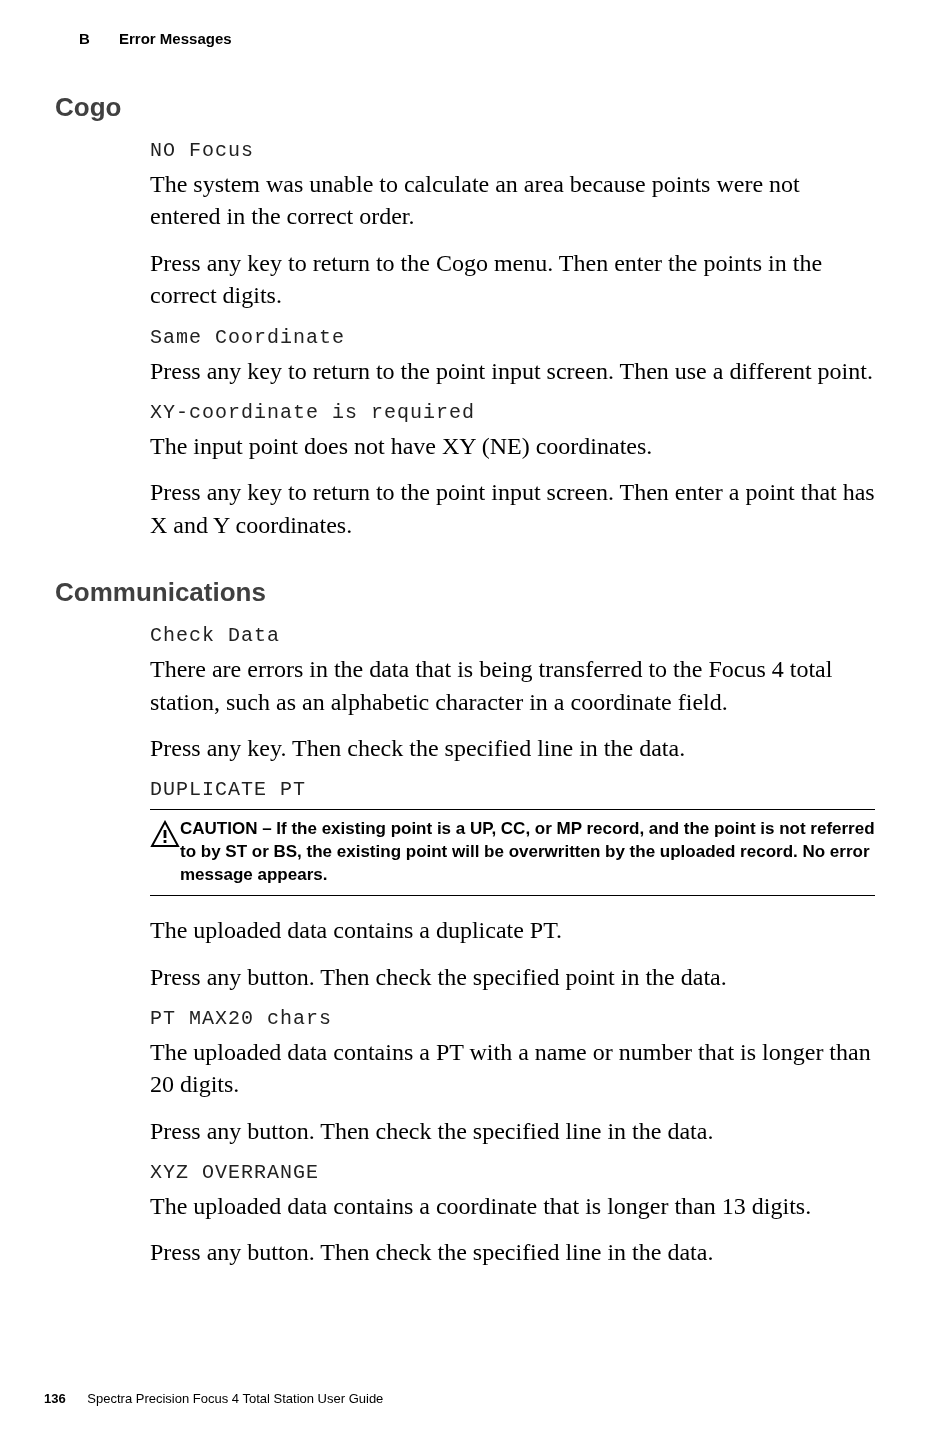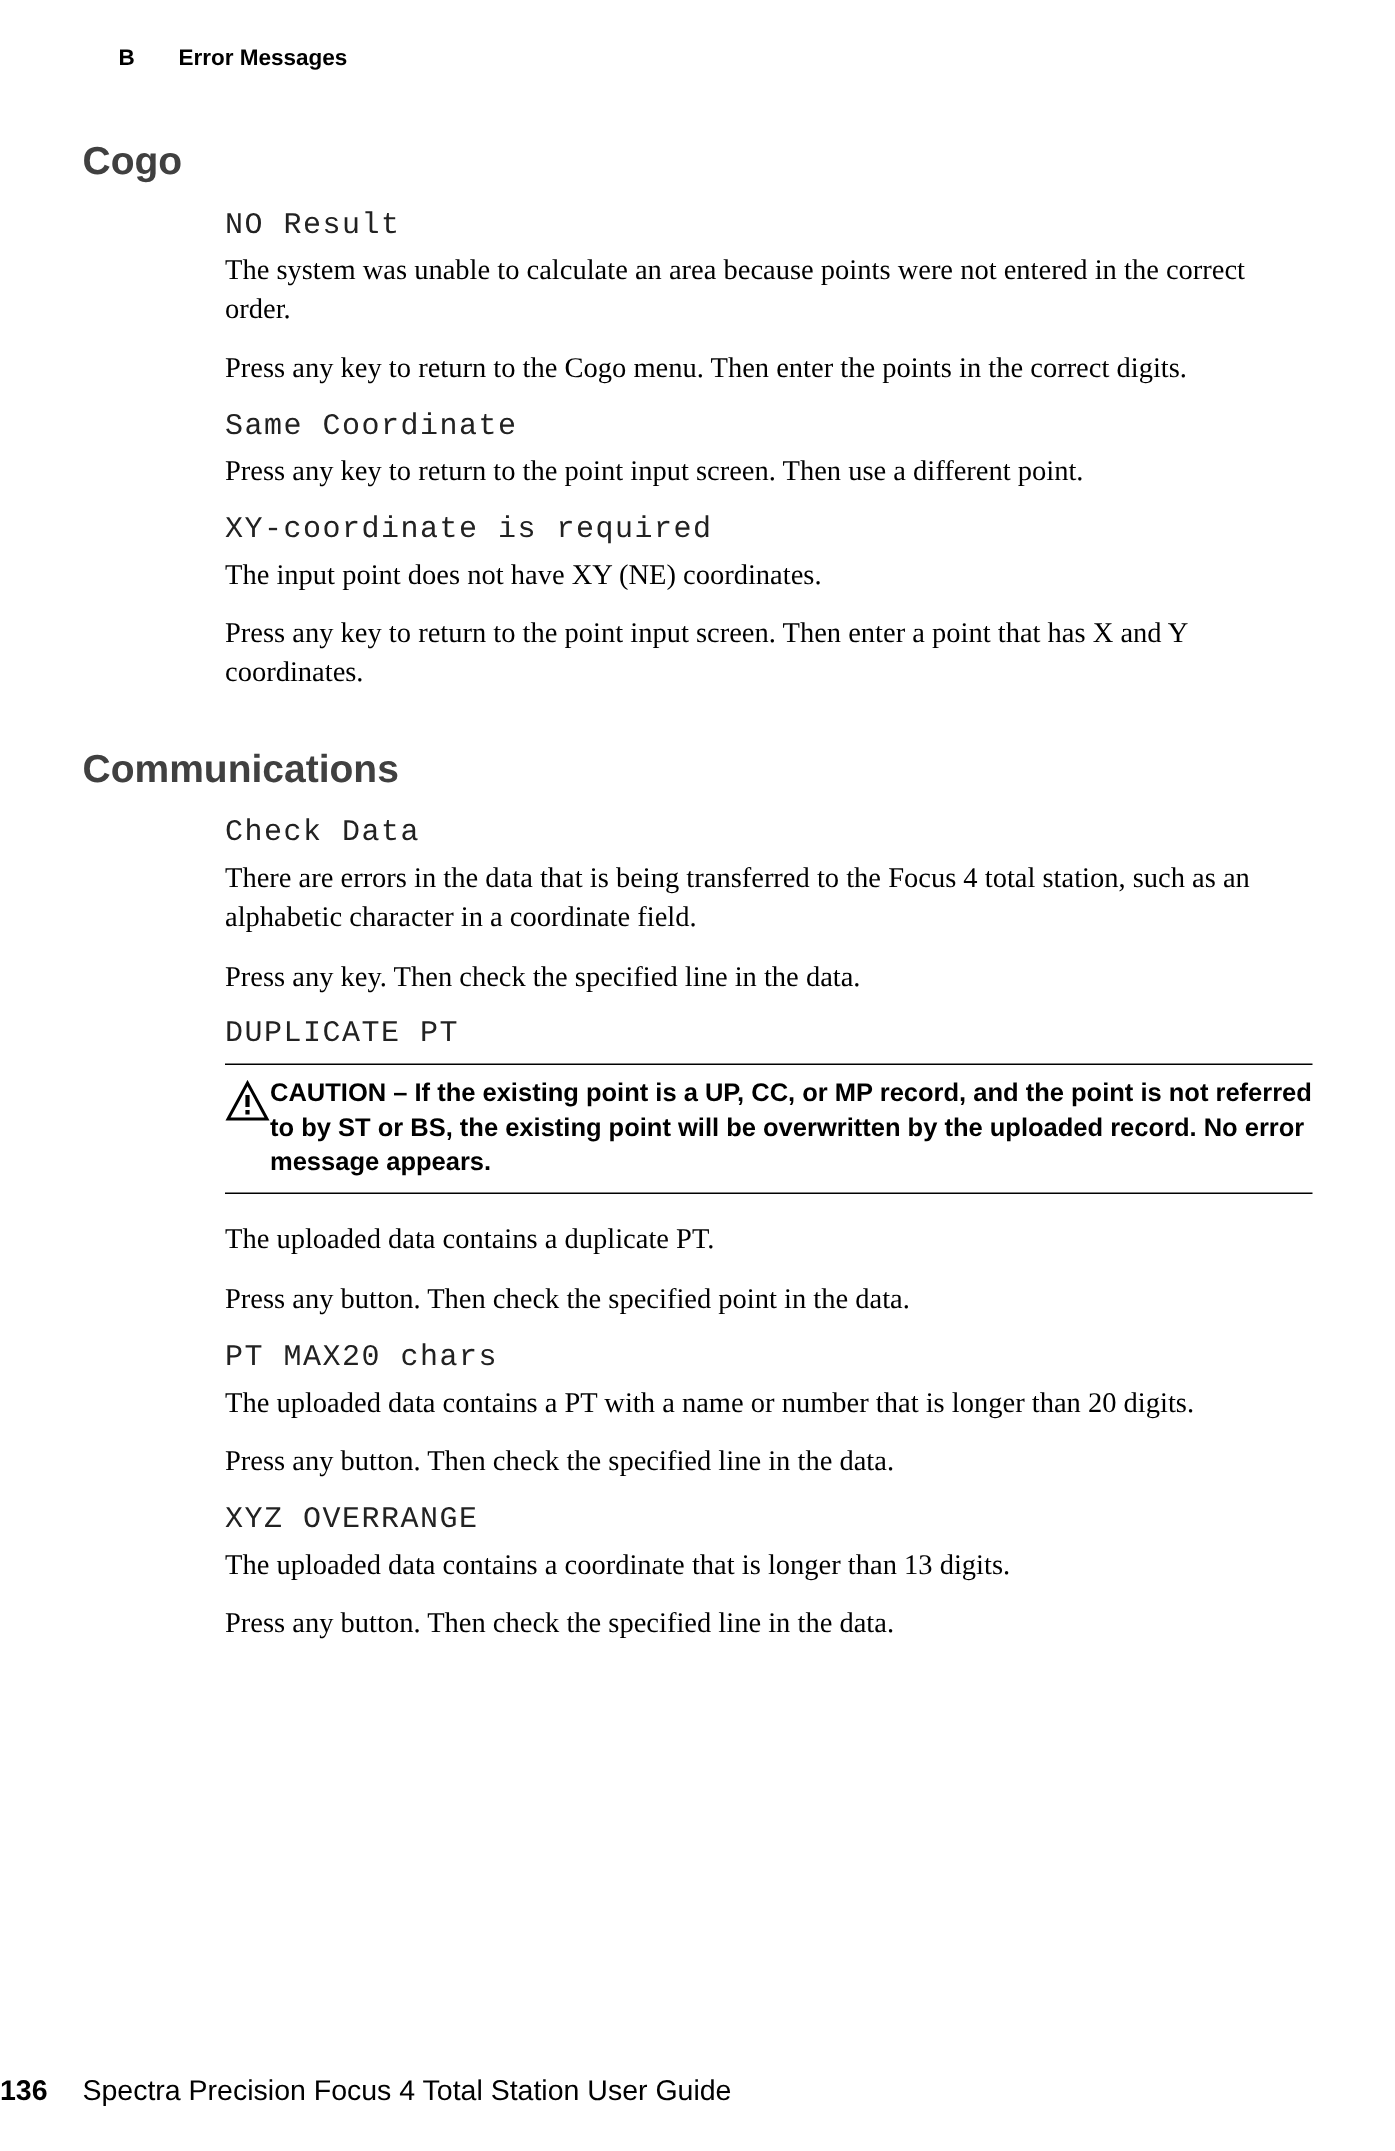--- a/index.html
+++ b/index.html
@@ -45,21 +45,21 @@
   .lcd {
     font-family: 'Courier New', monospace;
     font-size: 20px;
     letter-spacing: 1px;
     font-weight: 500;
     margin: 14px 0 2px 0;
     color: #222;
   }
   p.body {
     font-family: Georgia, 'Times New Roman', serif;
-    font-size: 19px;
+    font-size: 24px;
     line-height: 1.35;
     margin: 6px 0 14px 0;
   }
   .caution-box {
     border-top: 1.5px solid #000;
     border-bottom: 1.5px solid #000;
     padding: 8px 0;
     margin: 8px 0 18px 0;
     display: flex;
     align-items: flex-start;
@@ -73,40 +73,41 @@
     font-family: 'Segoe UI', 'Helvetica Neue', Arial, sans-serif;
     font-size: 17px;
     font-weight: 700;
     line-height: 1.35;
   }
   .footer {
     position: absolute;
     bottom: 28px;
     left: 0;
     font-family: 'Segoe UI', 'Helvetica Neue', Arial, sans-serif;
-    font-size: 19px;
+    font-size: 13px;
+    padding-left: 44px;
   }
   .footer .pagenum {
     font-weight: 700;
     padding-right: 18px;
   }
 </style>
 </head>
 <body>
 
 <div class="page">
 
   <div class="running-header">
     <span class="appx">B</span>
     <span>Error Messages</span>
   </div>
 
   <h1 class="heading-blue">Cogo</h1>
   <div class="content-block">
-    <div class="lcd">NO Result</div>
+    <div class="lcd">NO Focus</div>
     <p class="body">The system was unable to calculate an area because points were not entered in the correct order.</p>
     <p class="body">Press any key to return to the Cogo menu. Then enter the points in the correct digits.</p>
 
     <div class="lcd">Same Coordinate</div>
     <p class="body">Press any key to return to the point input screen. Then use a different point.</p>
 
     <div class="lcd">XY-coordinate is required</div>
     <p class="body">The input point does not have XY (NE) coordinates.</p>
     <p class="body">Press any key to return to the point input screen. Then enter a point that has X and Y coordinates.</p>
   </div>

